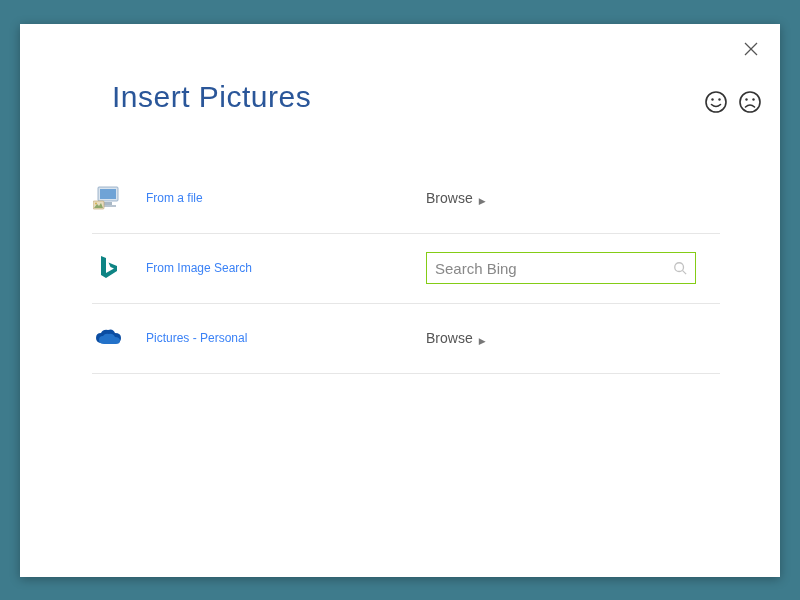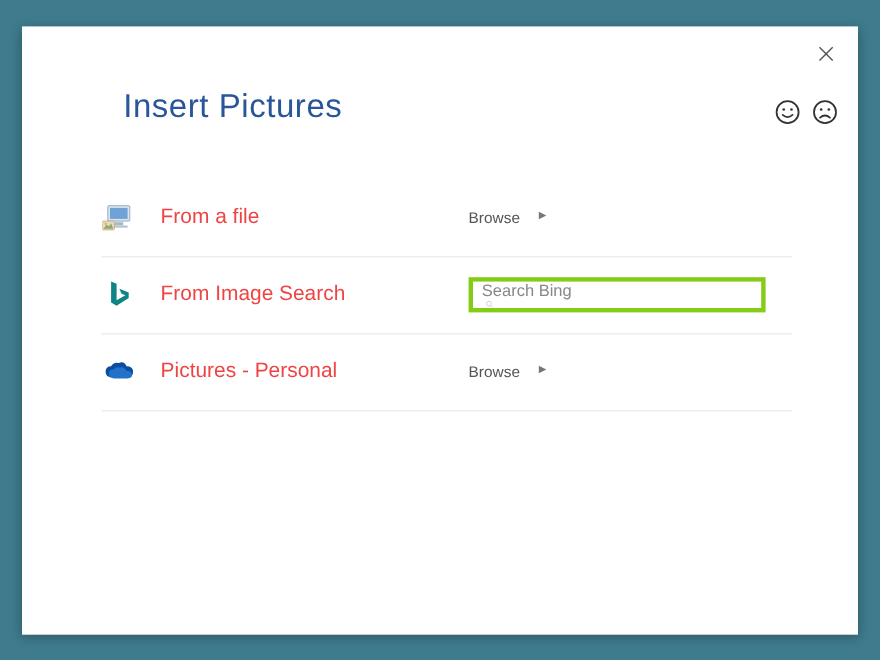--- a/index.html
+++ b/index.html
@@ -76,50 +76,50 @@
     .option-icon {
       width: 32px;
       height: 32px;
       display: flex;
       align-items: center;
       justify-content: center;
       flex-shrink: 0;
     }
     .option-label {
       margin-left: 22px;
-      font-size: 19px;
-      color: #ef4444;
+      font-size: 12px;
+      color: #3b82f6;
       flex: 0 0 auto;
       width: 280px;
     }
     .option-action {
       display: flex;
       align-items: center;
       flex: 1;
     }
     .browse-link {
       color: #555;
       font-size: 14px;
       cursor: pointer;
       display: inline-flex;
-      align-items: flex-start;
-      gap: 17px;
+      align-items: flex-end;
+      gap: 6px;
     }
     .browse-link .chev {
       font-size: 9px;
       color: #777;
     }
     .search-box {
       display: flex;
-      border: 4px solid #84cc16;
+      align-items: center;
+      border: 1px solid #84cc16;
       width: 270px;
       height: 32px;
       padding: 0 8px;
       background: #ffffff;
-      flex-direction: column;
     }
     .search-box input {
       flex: 1;
       border: none;
       outline: none;
       font-size: 15px;
       color: #444;
       background: transparent;
       font-family: inherit;
     }

